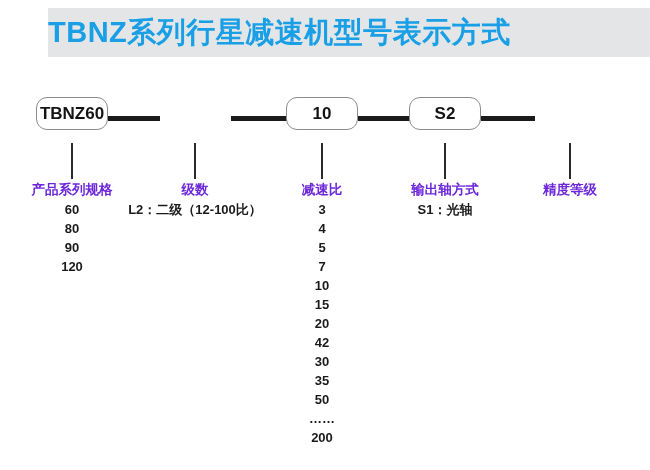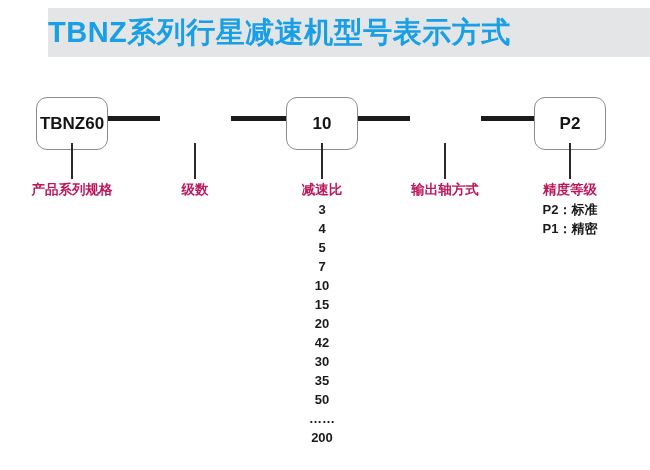--- a/index.html
+++ b/index.html
@@ -29,21 +29,21 @@
   .diagram { position: absolute; left: 0; top: 57px; width: 650px; height: 413px; }
 
   
   .c0 { --cx: 72px; }
   .c1 { --cx: 195px; }
   .c2 { --cx: 322px; }
   .c3 { --cx: 445px; }
   .c4 { --cx: 570px; }
 
   .box {
-    position: absolute; top: 40px; height: 53px; width: 72px;
+    position: absolute; top: 40px; height: 33px; width: 72px;
     left: var(--cx); transform: translateX(-50%);
     background: #ffffff;
     border: 1.6px solid #8c8c8c;
     border-radius: 11px;
     display: flex; align-items: center; justify-content: center;
     font-size: 17px; font-weight: bold; color: #141414;
     box-sizing: border-box;
     white-space: nowrap;
   }
 
@@ -58,21 +58,21 @@
 
   .stem {
     position: absolute; top: 86px; height: 36px; width: 2px;
     left: calc(var(--cx) - 1px);
     background: #2a2a2a;
   }
 
   .header {
     position: absolute; top: 124px;
     left: var(--cx); transform: translateX(-50%);
-    font-size: 13.5px; font-weight: bold; color: #be185d;
+    font-size: 13.5px; font-weight: bold; color: #6d28d9;
     white-space: nowrap;
   }
 
   .values {
     position: absolute; top: 143px;
     left: var(--cx); transform: translateX(-50%);
     font-size: 13px; font-weight: bold; color: #1a1a1a;
     line-height: 19px;
     text-align: center;
     white-space: nowrap;
@@ -90,24 +90,31 @@
   <div class="diagram">
 
     <div class="conn n0"></div>
     <div class="conn n1"></div>
     <div class="conn n2"></div>
     <div class="conn n3"></div>
 
     <div class="box c0">TBNZ60</div>
     <div class="stem c0"></div>
     <div class="header c0">产品系列规格</div>
+    <div class="values c0">
+        <div>60</div>
+        <div>80</div>
+        <div>90</div>
+        <div>120</div>
+      </div>
 
     <div class="stem c1"></div>
     <div class="header c1">级数</div>
     <div class="values c1">
+        <div>L2：二级（12-100比）</div>
       </div>
 
     <div class="box c2">10</div>
     <div class="stem c2"></div>
     <div class="header c2">减速比</div>
     <div class="values c2">
         <div>3</div>
         <div>4</div>
         <div>5</div>
         <div>7</div>
@@ -115,27 +122,24 @@
         <div>15</div>
         <div>20</div>
         <div>42</div>
         <div>30</div>
         <div>35</div>
         <div>50</div>
         <div>……</div>
         <div>200</div>
       </div>
 
+    <div class="box c3">S2</div>
     <div class="stem c3"></div>
     <div class="header c3">输出轴方式</div>
     <div class="values c3">
+        <div>S1：光轴</div>
       </div>
 
-    <div class="box c4">P2</div>
     <div class="stem c4"></div>
     <div class="header c4">精度等级</div>
-    <div class="values c4">
-        <div>P2：标准</div>
-        <div>P1：精密</div>
-      </div>
 
   </div>
 </div>
 
 </body></html>

